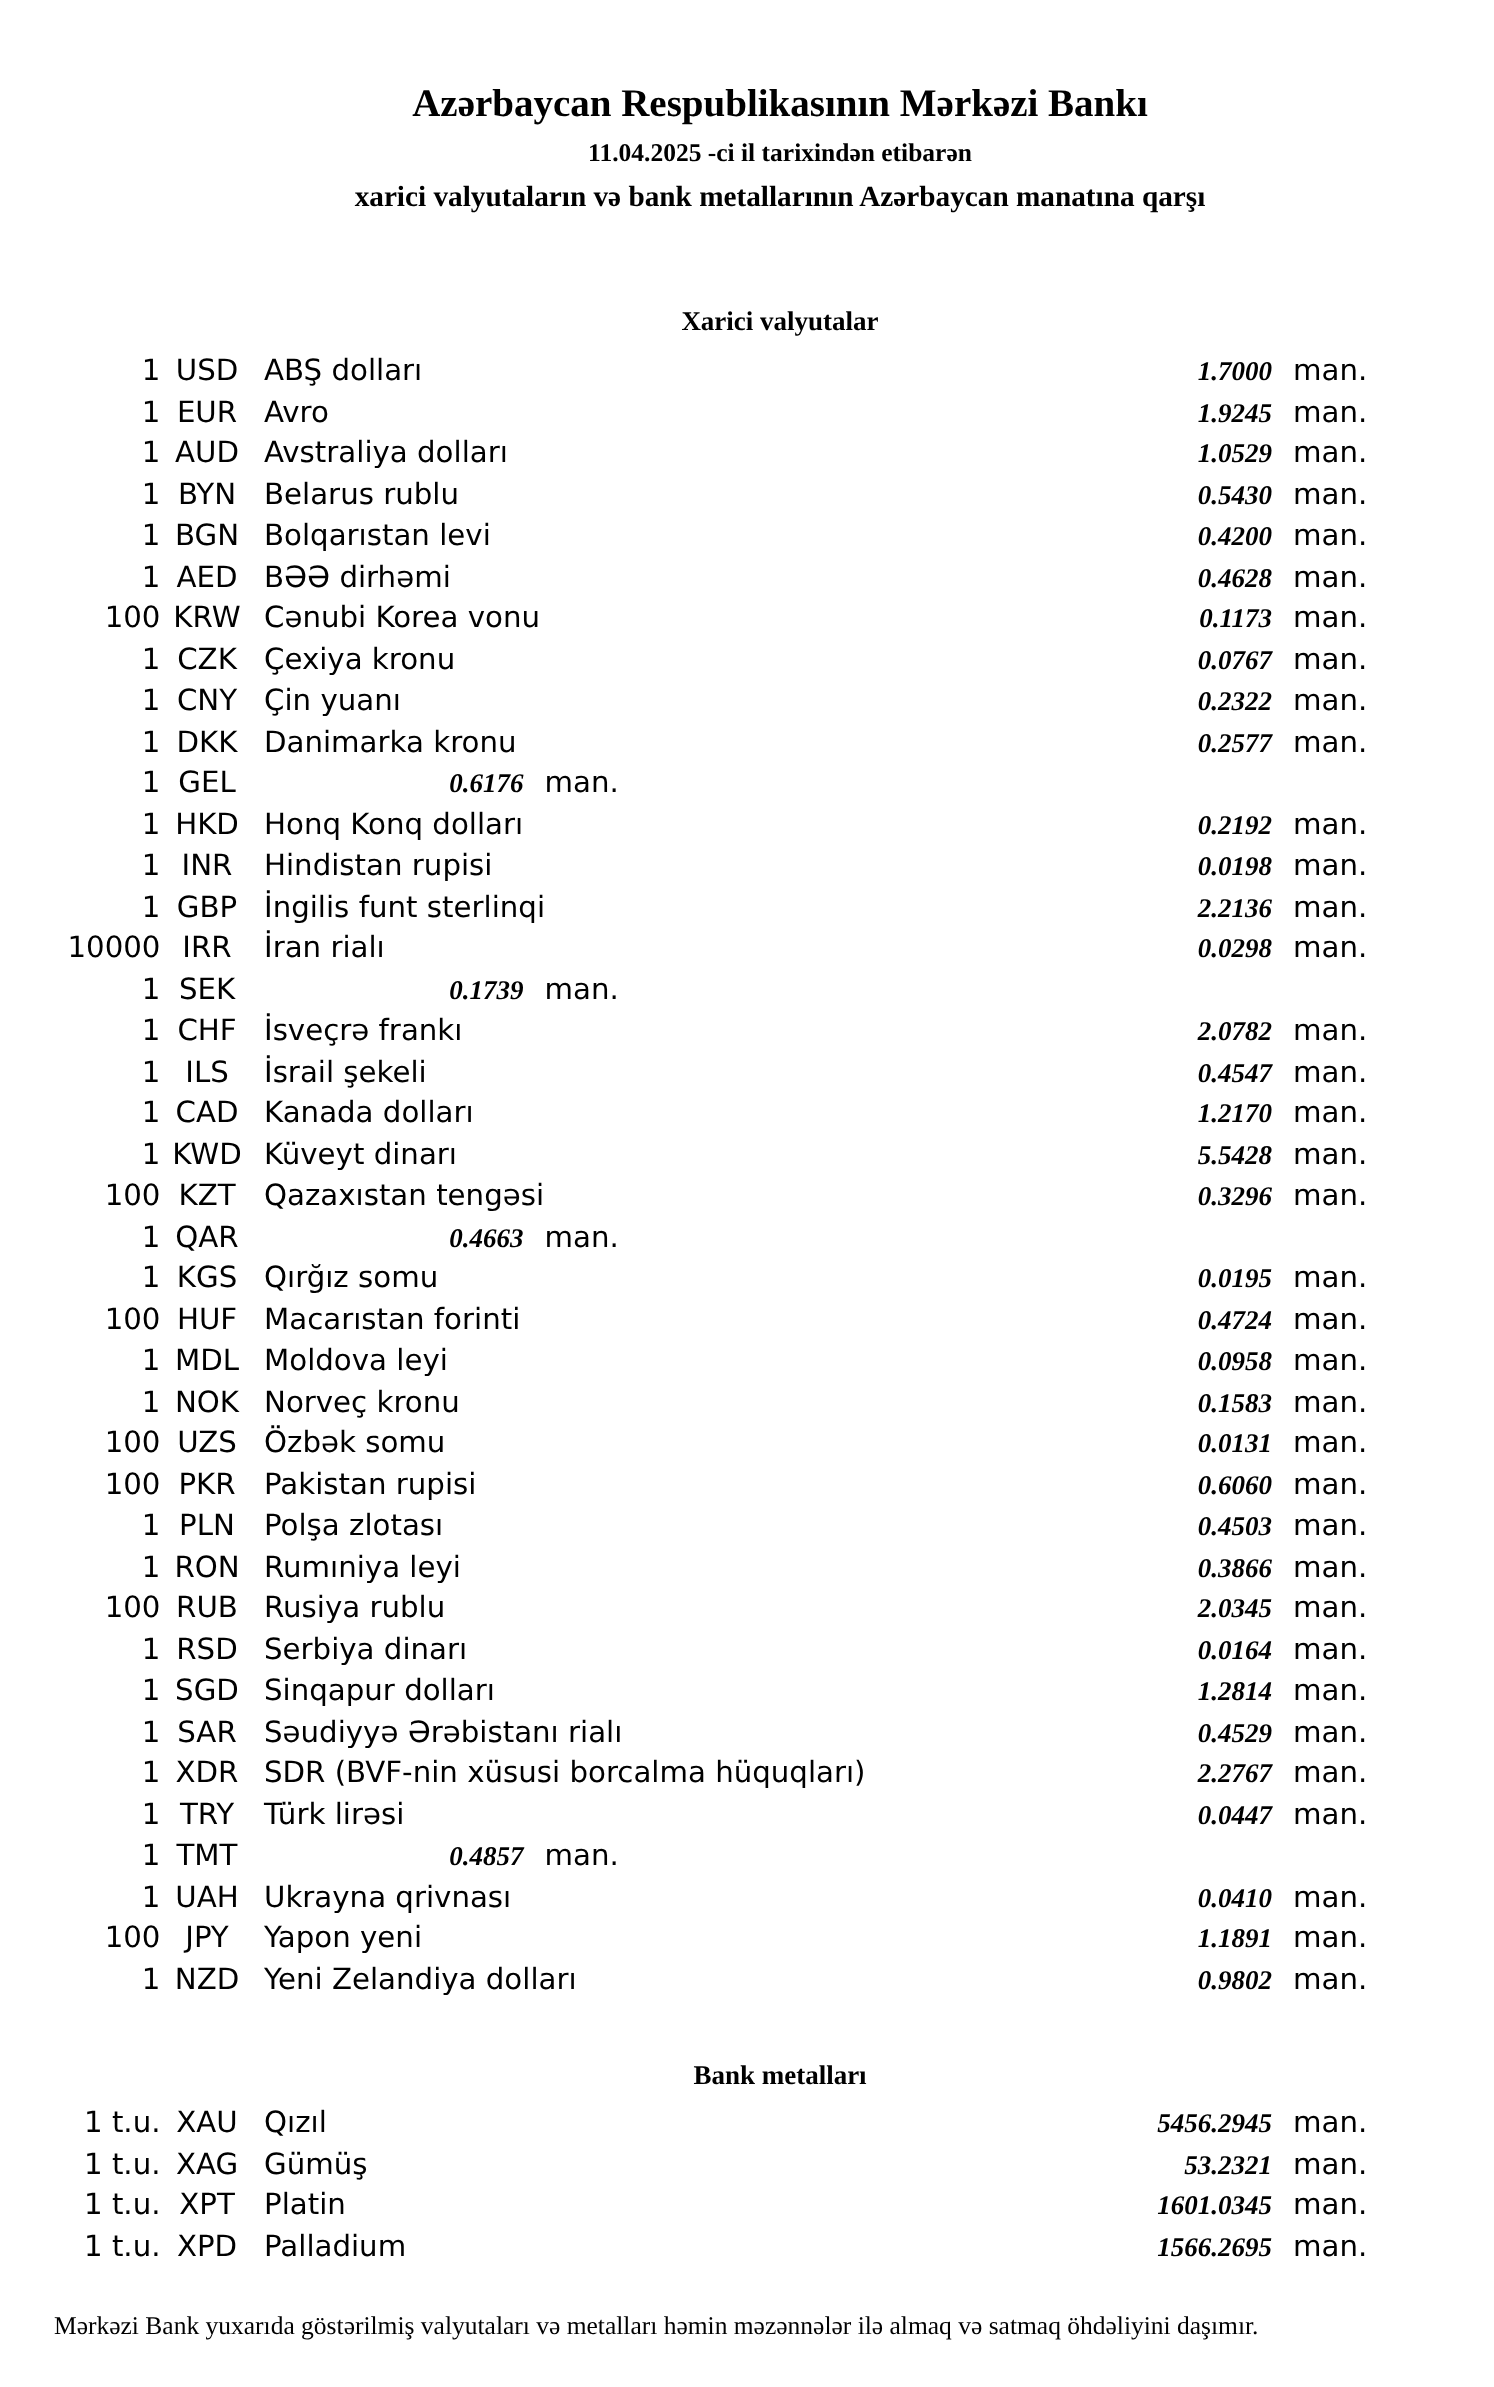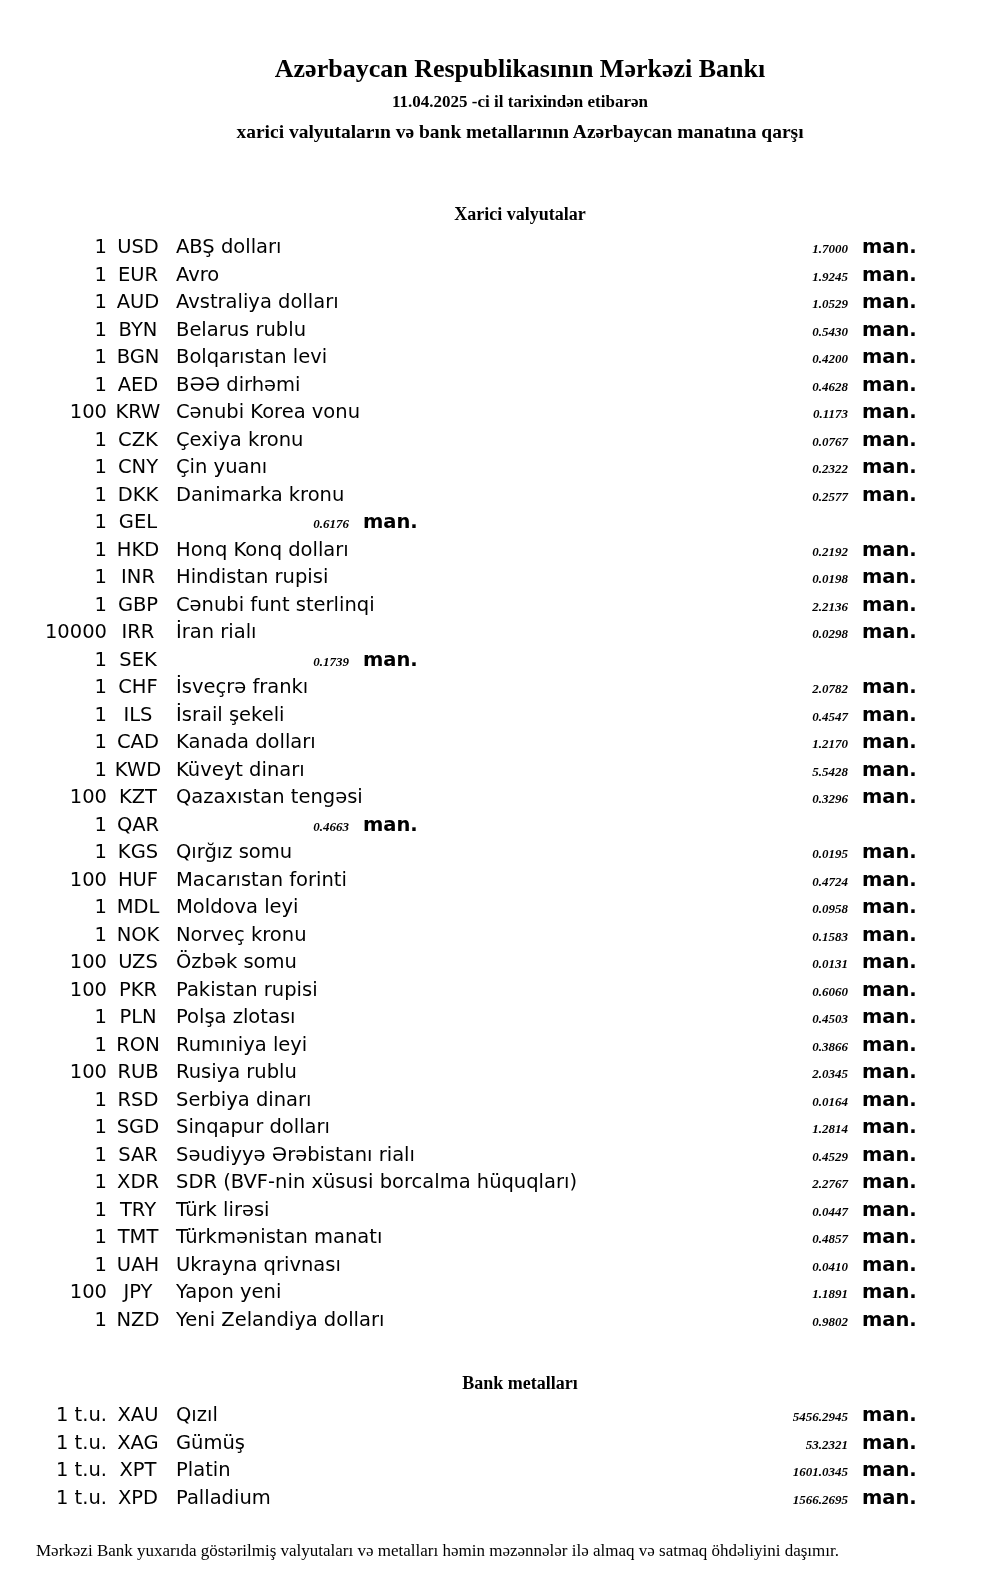--- a/index.html
+++ b/index.html
@@ -18,22 +18,22 @@
   #currencies-title { top:202px; }
   #metals-title { top:1371px; }
   #currency-rows { position:absolute; top:233px; left:0; width:996px; }
   #metal-rows    { position:absolute; top:1401px; left:0; width:996px; }
   .row { display:flex; height:27.5px; align-items:baseline; }
   .row > span { line-height:27.5px; white-space:nowrap; }
   .qty  { width:107px; text-align:right; font-size:19.5px; }
   .code { width:62px;  text-align:center; font-size:19.5px; }
   .name { flex:1; padding-left:7px; font-size:19.5px; overflow:hidden; }
   .rate { width:180px; text-align:right; font-family:"Liberation Serif", serif;
-          font-style:italic; font-weight:bold; font-size:13px; }
-  .man  { width:148px; padding-left:14px; font-size:19.5px;font-weight:bold; }
+          font-style:italic; font-weight:bold; font-size:18px; }
+  .man  { width:148px; padding-left:14px; font-size:19.5px; }
   .footer { position:absolute; top:1540px; left:36px; width:930px;
             font-family:"Liberation Serif", serif; 
             font-size:17px; line-height:22px; white-space:nowrap; }
 </style>
 </head>
 <body>
 
 <div class="h-title center serif-b">Azərbaycan Respublikasının Mərkəzi Bankı</div>
 <div class="h-date center serif-b">11.04.2025 -ci il tarixindən etibarən</div>
 <div class="h-sub center serif-b">xarici valyutaların və bank metallarının Azərbaycan manatına qarşı</div>
@@ -139,21 +139,21 @@
     <span class="qty">1</span>
     <span class="code">INR</span>
     <span class="name">Hindistan rupisi</span>
     <span class="rate">0.0198</span>
     <span class="man">man.</span>
   </div>
 
   <div class="row">
     <span class="qty">1</span>
     <span class="code">GBP</span>
-    <span class="name">Cənubi funt sterlinqi</span>
+    <span class="name">İngilis funt sterlinqi</span>
     <span class="rate">2.2136</span>
     <span class="man">man.</span>
   </div>
 
   <div class="row">
     <span class="qty">10000</span>
     <span class="code">IRR</span>
     <span class="name">İran rialı</span>
     <span class="rate">0.0298</span>
     <span class="man">man.</span>
@@ -321,21 +321,20 @@
     <span class="qty">1</span>
     <span class="code">TRY</span>
     <span class="name">Türk lirəsi</span>
     <span class="rate">0.0447</span>
     <span class="man">man.</span>
   </div>
 
   <div class="row">
     <span class="qty">1</span>
     <span class="code">TMT</span>
-    <span class="name">Türkmənistan manatı</span>
     <span class="rate">0.4857</span>
     <span class="man">man.</span>
   </div>
 
   <div class="row">
     <span class="qty">1</span>
     <span class="code">UAH</span>
     <span class="name">Ukrayna qrivnası</span>
     <span class="rate">0.0410</span>
     <span class="man">man.</span>

